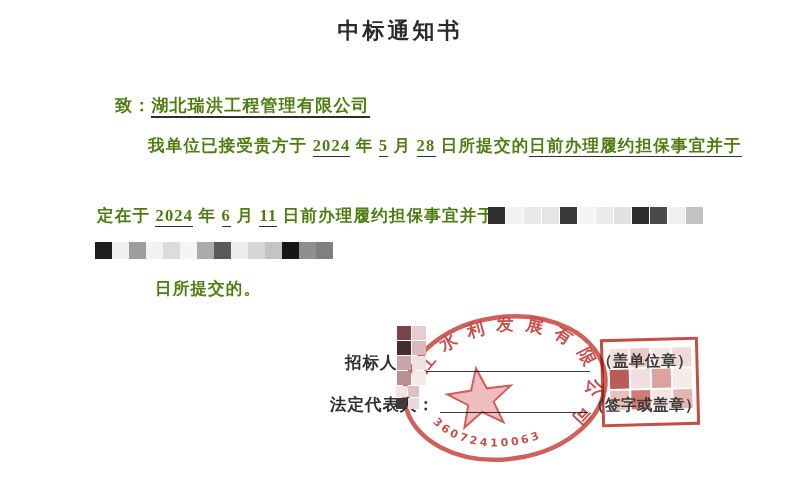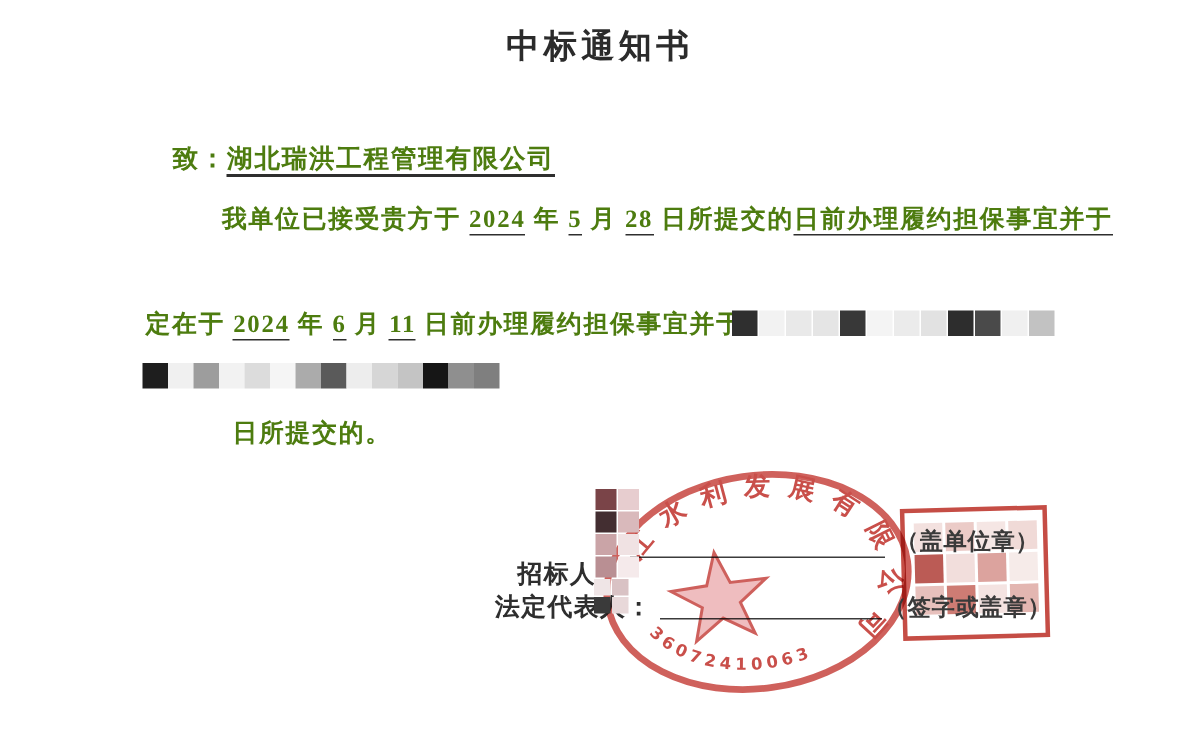--- a/index.html
+++ b/index.html
@@ -31,21 +31,21 @@
     z-index: 3;
   }
   .recipient { left: 115px; top: 94px; font-size: 17px; }
   .recipient .name { border-bottom: 2px solid #2e2e2e; padding-bottom: 1px; }
   .l1 { left: 148px; top: 135px; }
   .l2 { left: 97px;  top: 170px; }
   .l3 { left: 97px;  top: 205px; }
   .closing { left: 155px; top: 278px; }
   .u { border-bottom: 1.5px solid #2e2e2e; padding-bottom: 1px; }
   .sig-label { font-size: 16.5px; font-weight: 600; letter-spacing: 1px; z-index: 3; }
-  .tenderer-label { left: 345px; top: 352px; margin-top: 20px; }
+  .tenderer-label { left: 345px; top: 352px; }
   .legal-label { left: 330px; top: 394px; }
   .note { font-size: 15.5px; font-weight: 600; letter-spacing: 0.5px; color: #3a3a3a; z-index: 6; }
   .note1 { left: 597px; top: 351px; }
   .note2 { left: 589px; top: 395px; }
   .sig-line { border-bottom: 1.6px solid #3b3b3b; z-index: 1; }
   .sig-line1 { left: 420px; top: 355px; width: 170px; height: 17px; }
   .sig-line2 { left: 440px; top: 396px; width: 148px; height: 17px; }
   .date-line { left: 565px; top: 457px; font-size: 17px; }
   .mosaic { z-index: 4; }
   .mosaic-l3 { left: 488px; top: 207px; }

